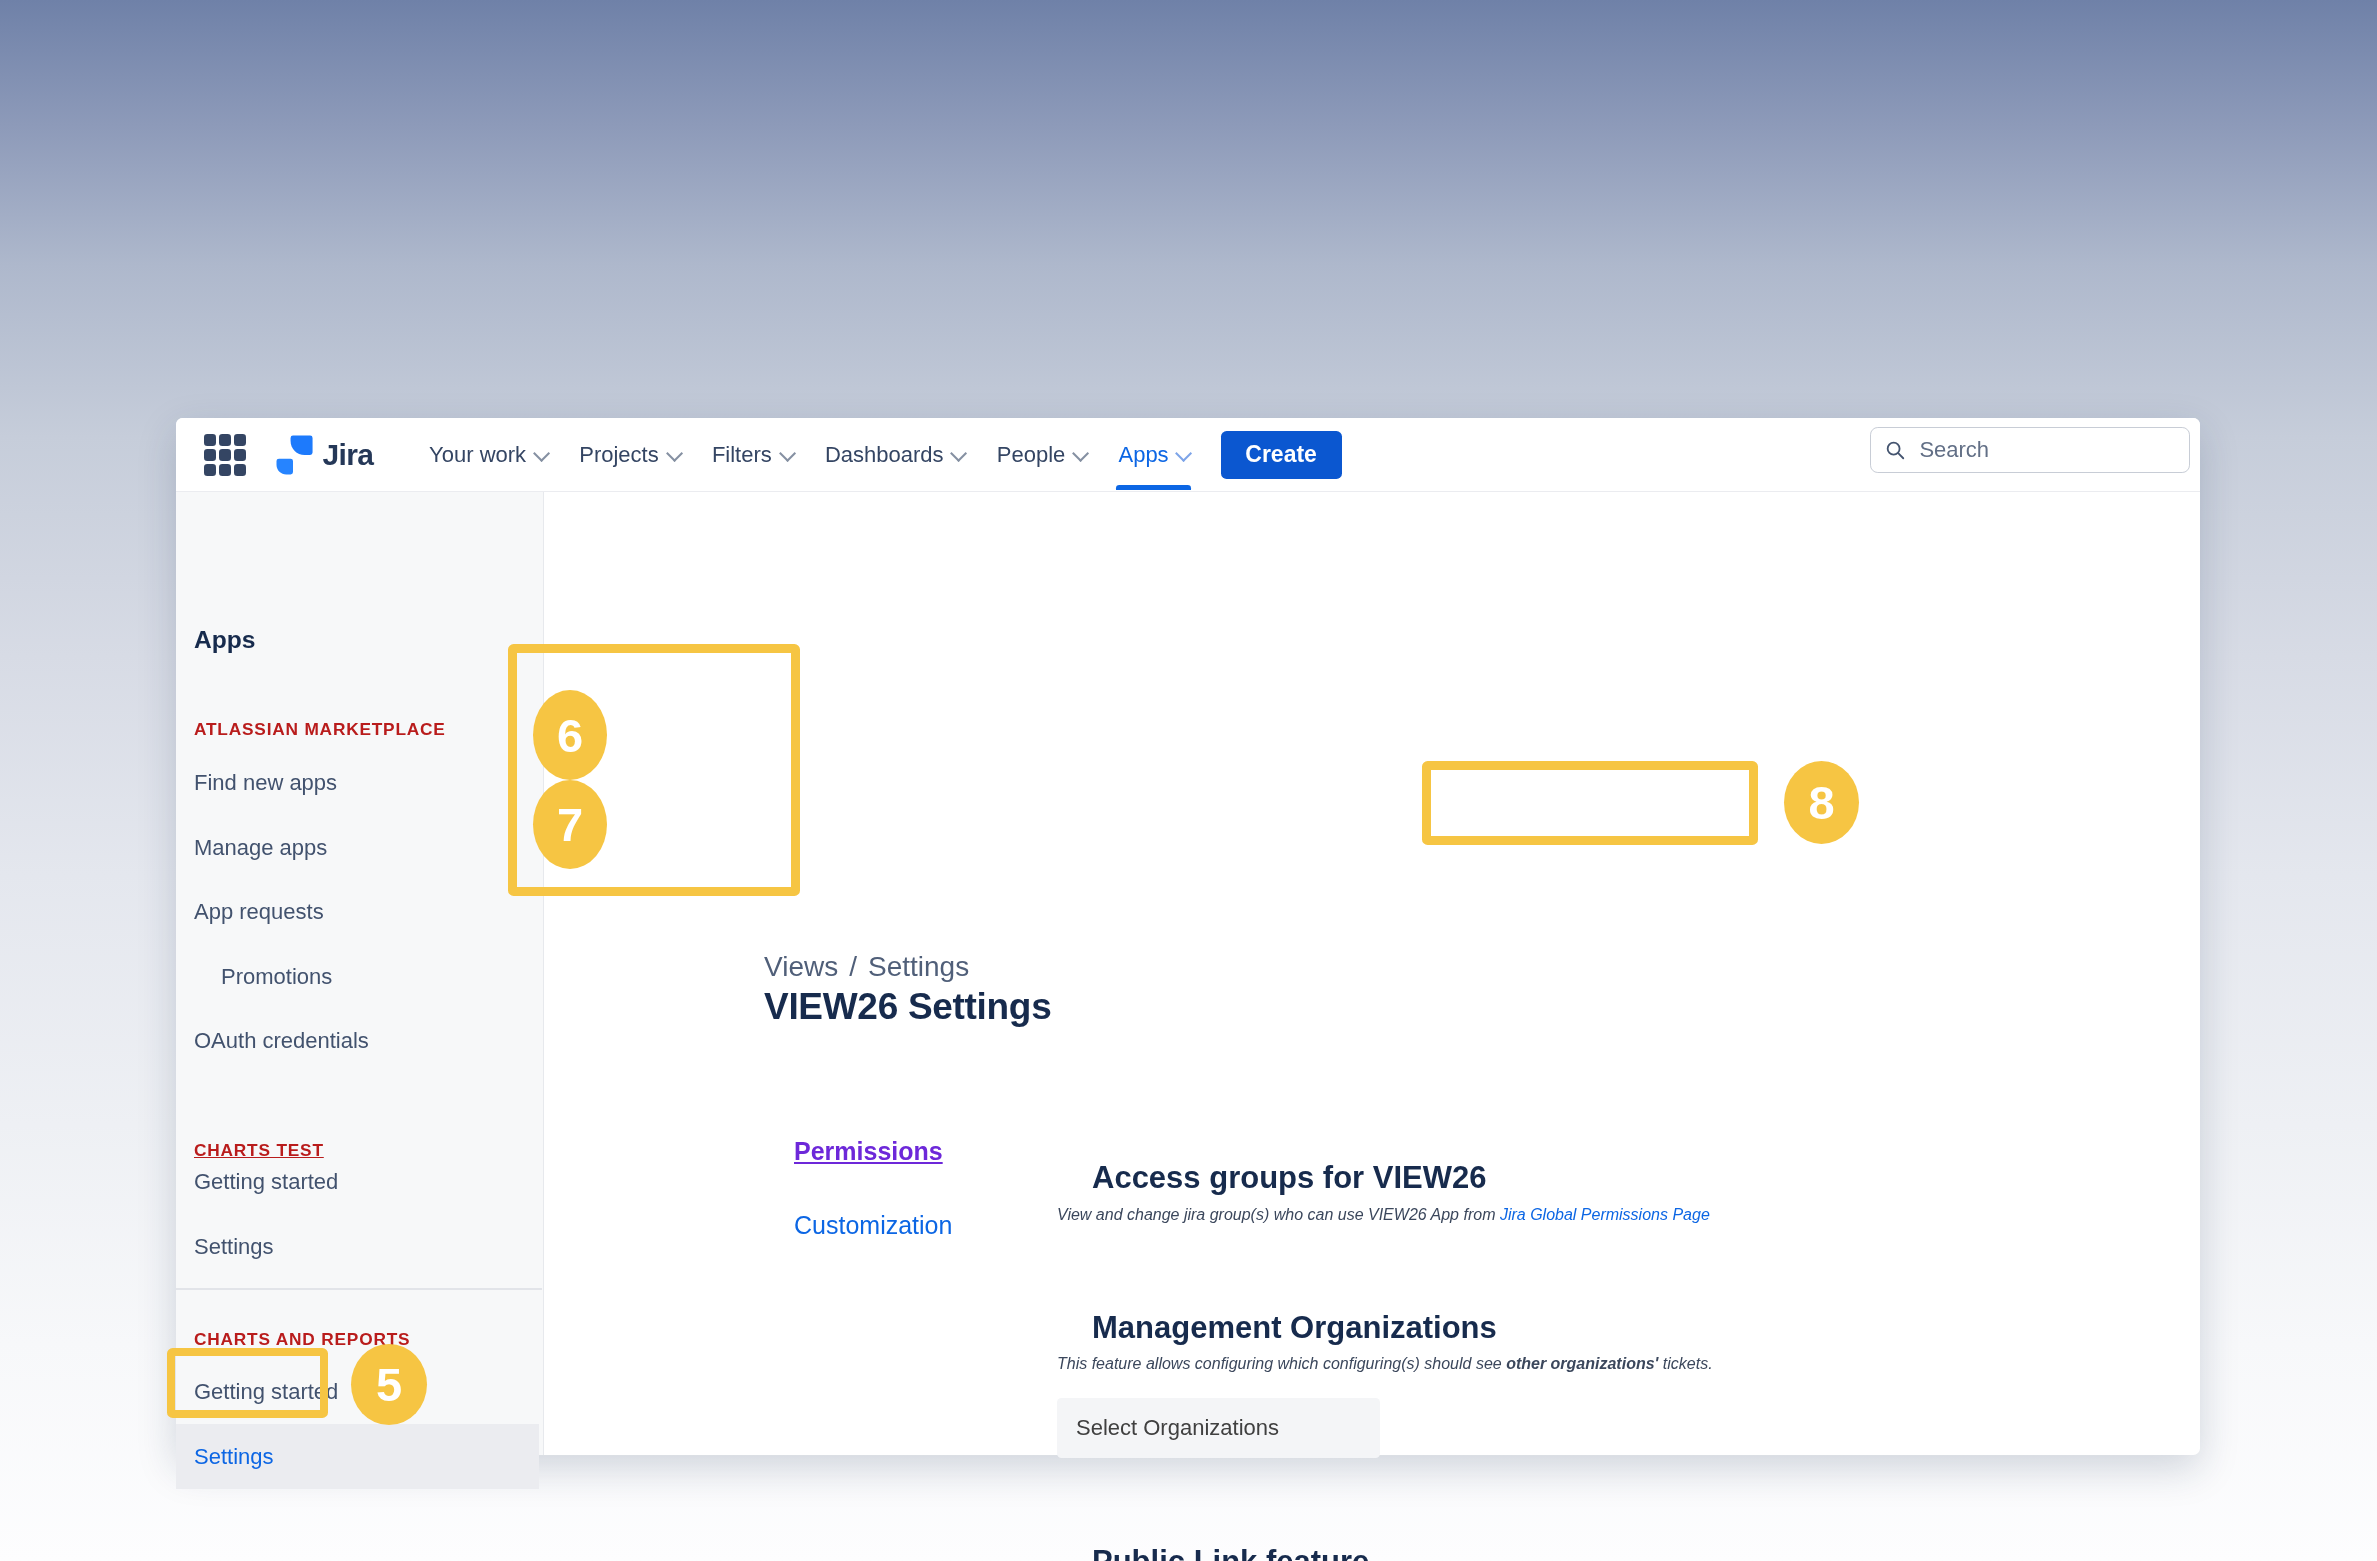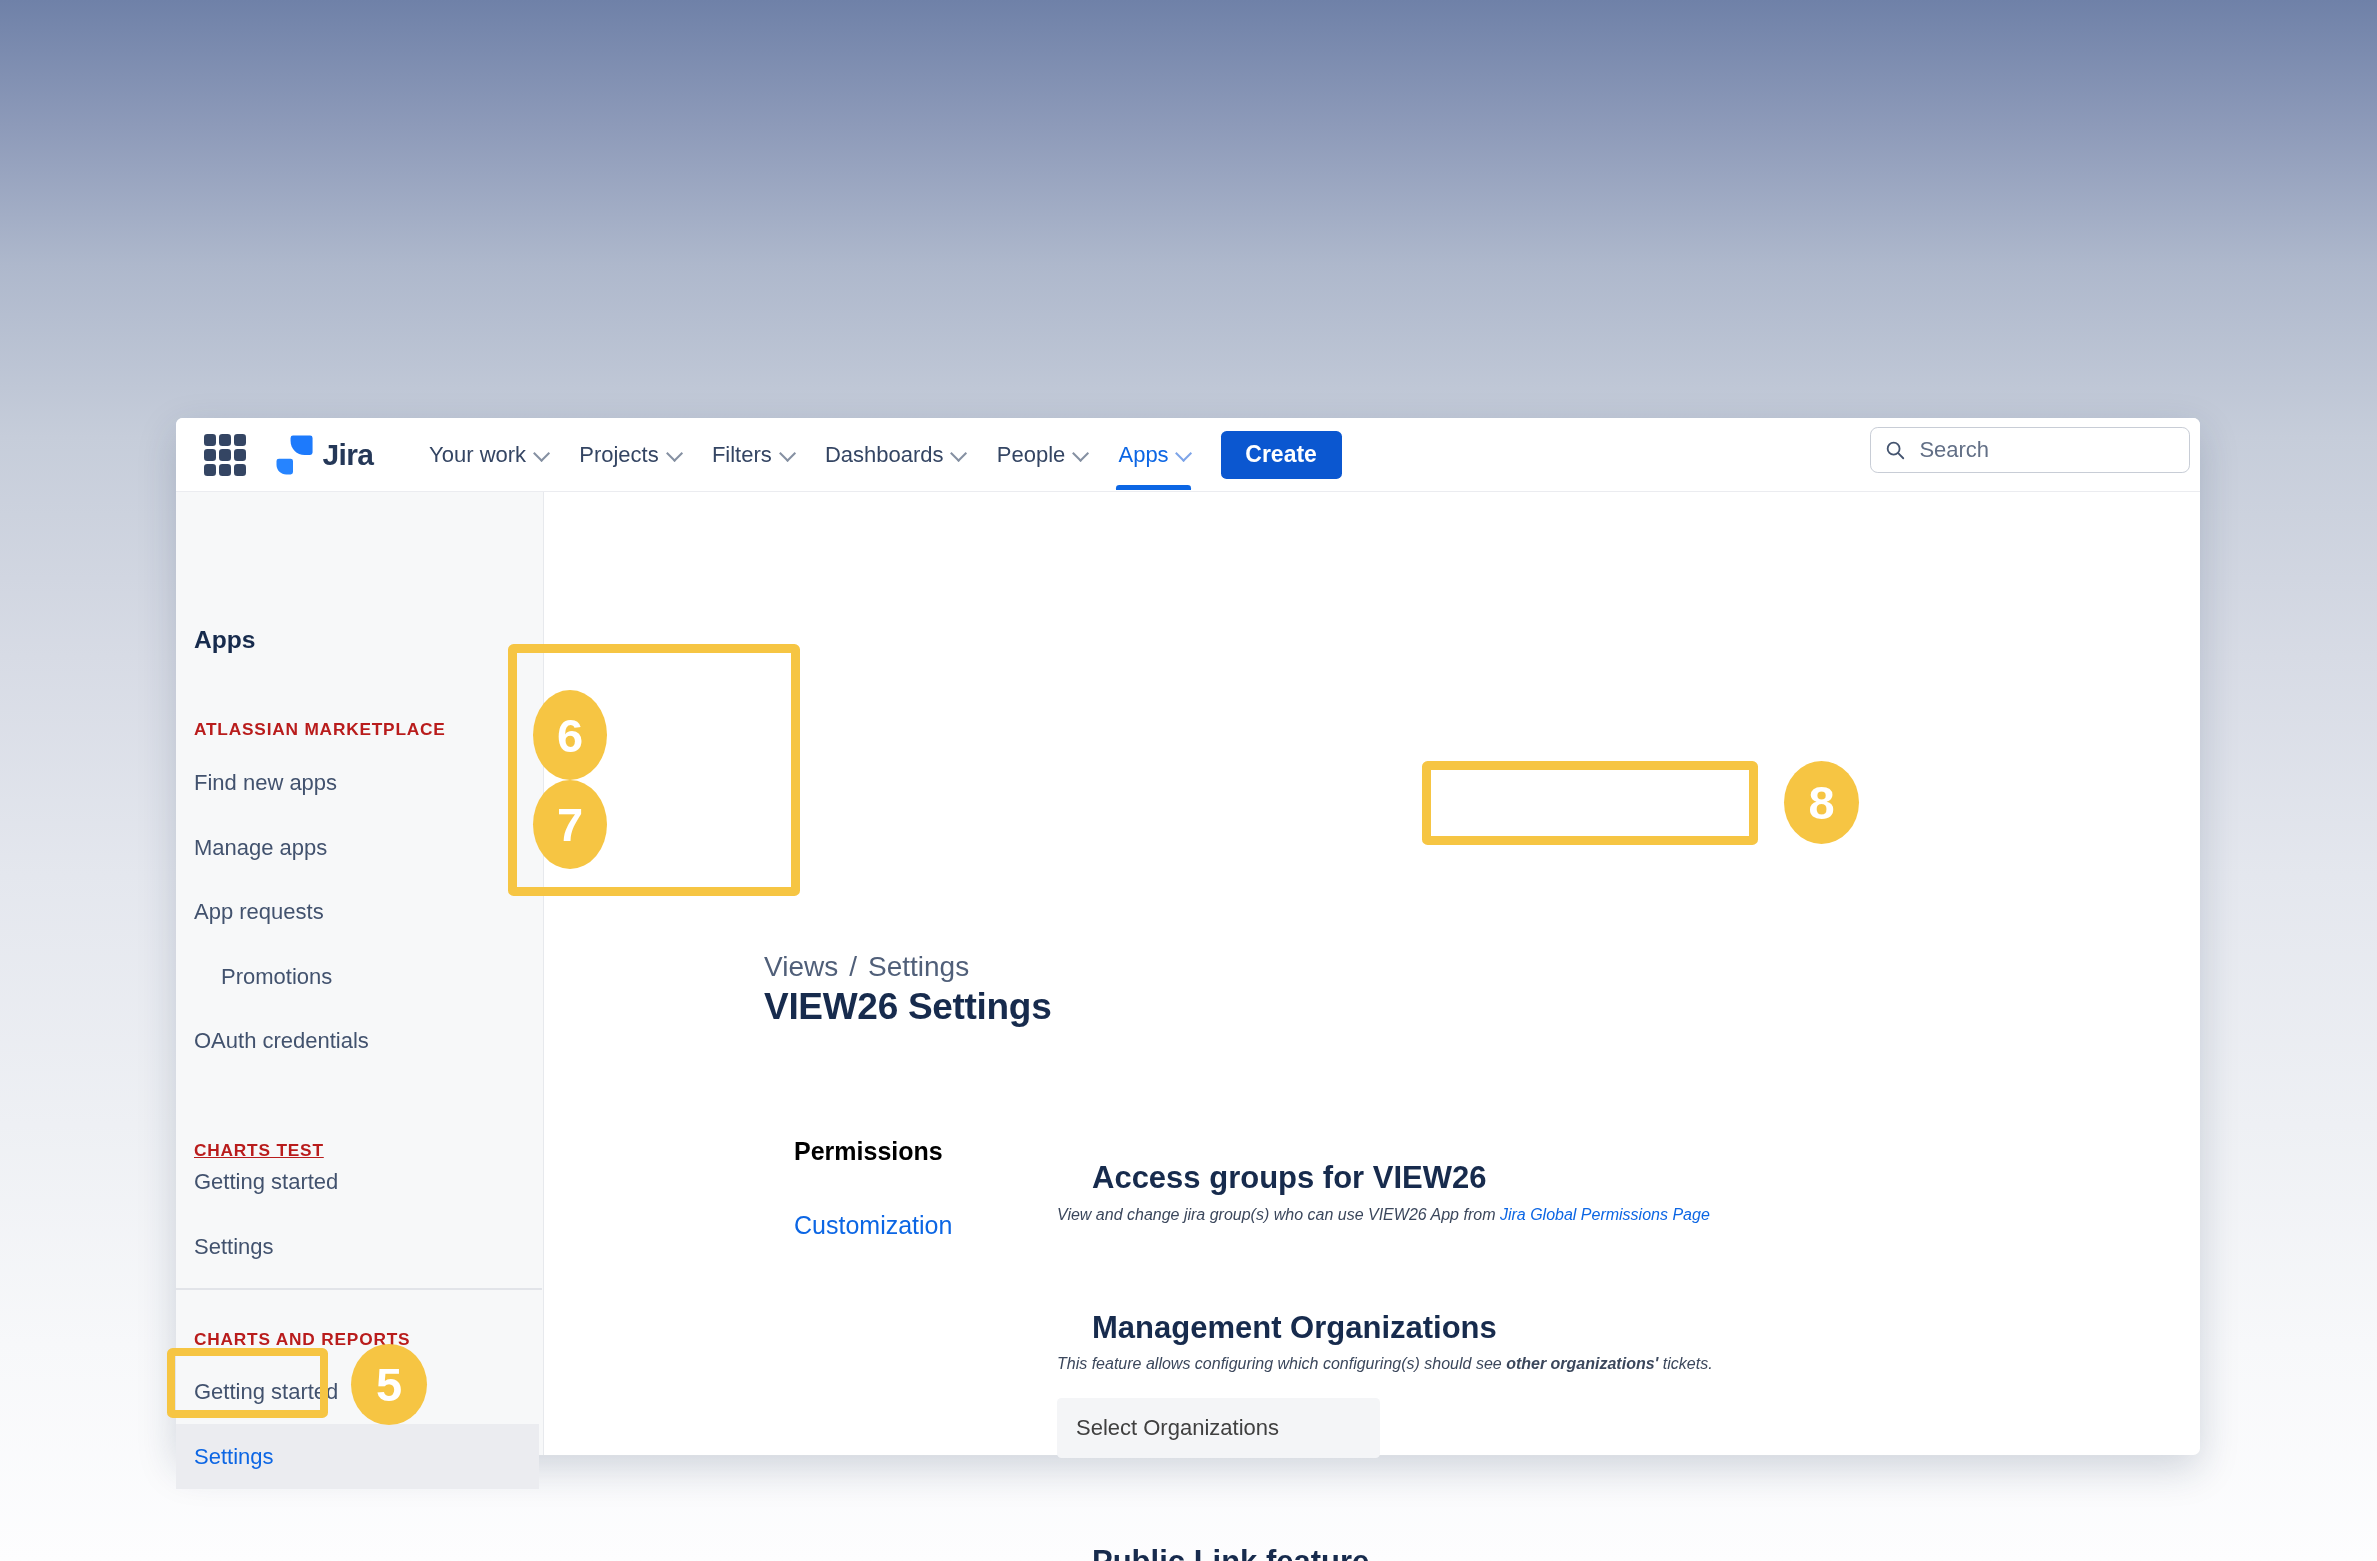--- a/index.html
+++ b/index.html
@@ -58,21 +58,21 @@
   .sb-section{position:absolute;left:18px;font-size:17.3px;font-weight:700;color:#b91c1c;letter-spacing:0.8px;}
   .sb-item{position:absolute;left:18px;font-size:22px;color:#42526E;cursor:pointer;}
   .sb-divider{position:absolute;left:0;width:366px;height:2.2px;background:#E2E4E9;}
   .sb-selected-row{position:absolute;left:0;top:932px;width:363px;height:65px;background:#EBECF0;}
   .sb-item.selected{color:#0C66E4;}
   
   .breadcrumb{position:absolute;left:588px;top:533px;font-size:28px;color:#505F79;display:flex;gap:11px;}
   .breadcrumb .crumb{cursor:pointer;}
   .page-title{position:absolute;left:588px;top:568px;font-size:37px;font-weight:700;color:#172B4D;letter-spacing:-0.3px;}
   .tab{position:absolute;left:618px;font-size:25px;cursor:pointer;}
-  .tab.perm{top:719px;font-weight:700;color:#000000;}
+  .tab.perm{top:719px;font-weight:700;color:#6d28d9;text-decoration:underline;}
   .tab.cust{top:793px;color:#0C66E4;}
   .sec-heading{position:absolute;left:916px;font-size:31px;font-weight:700;color:#172B4D;}
   .sec-desc{position:absolute;left:881px;font-size:16px;font-style:italic;color:#3B475C;white-space:nowrap;}
   .sec-desc b{font-weight:700;}
   .link{color:#0C66E4;cursor:pointer;}
   .select-box{
     position:absolute;left:881px;top:980px;width:323px;height:60px;background:#F4F5F7;border-radius:4.5px;
     display:flex;align-items:center;padding-left:19px;box-sizing:border-box;font-size:22px;color:#404040;cursor:pointer;
   }
   

